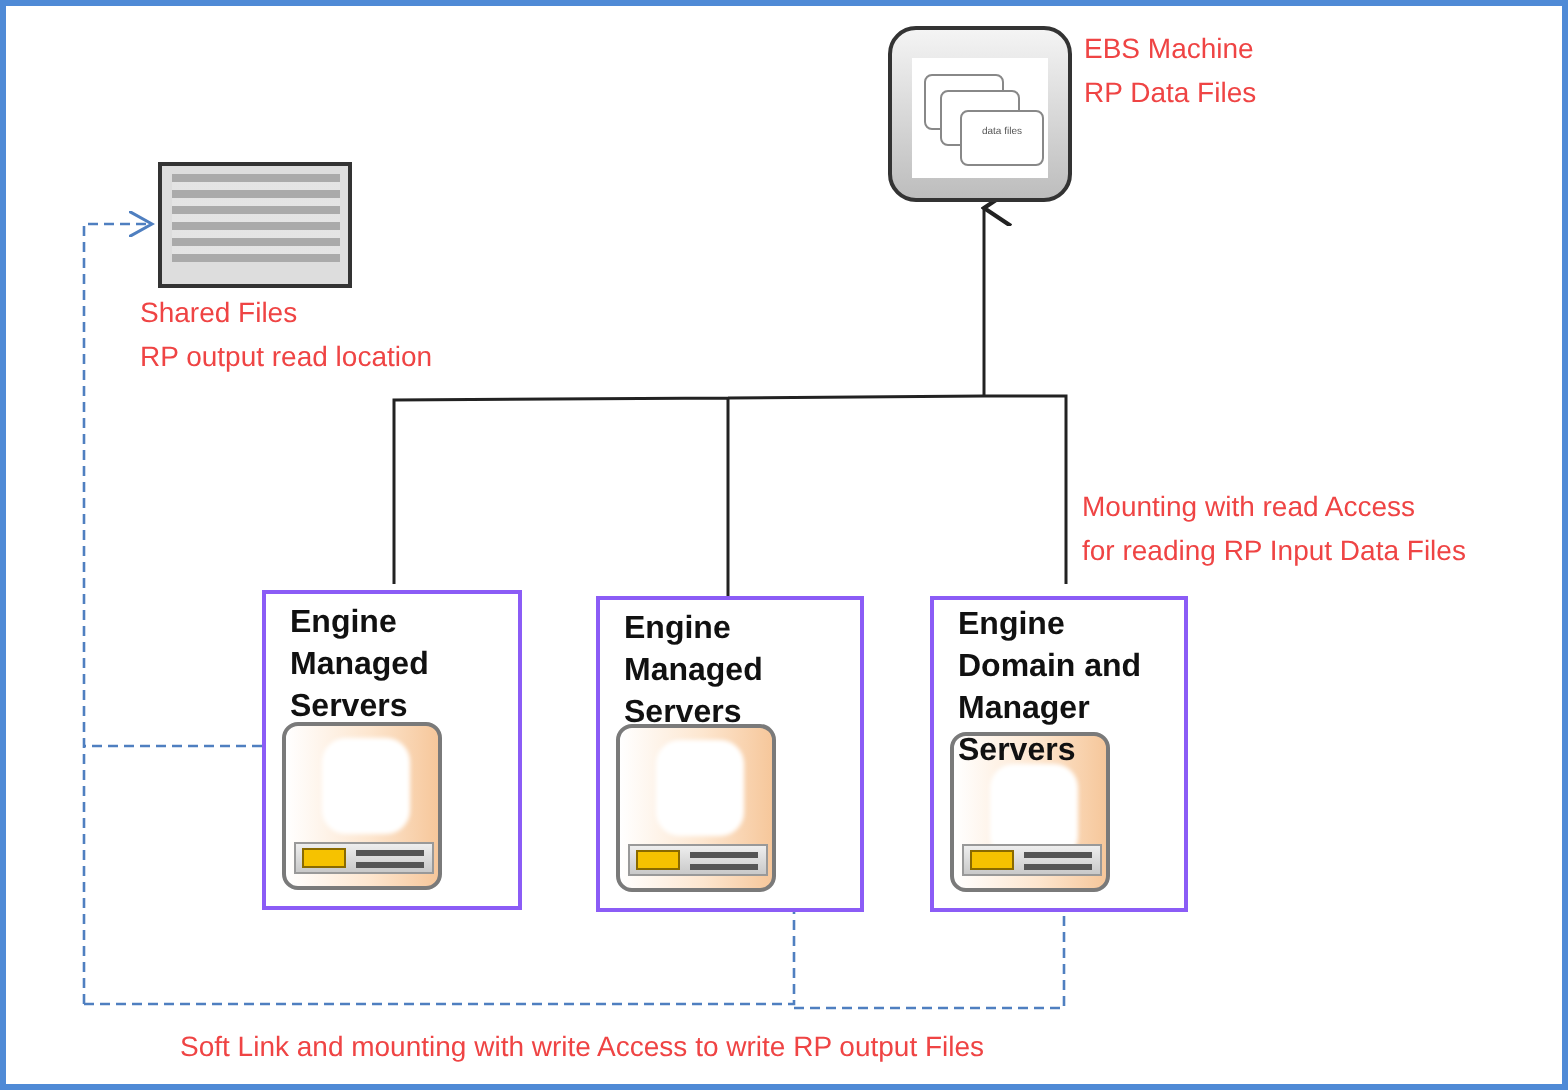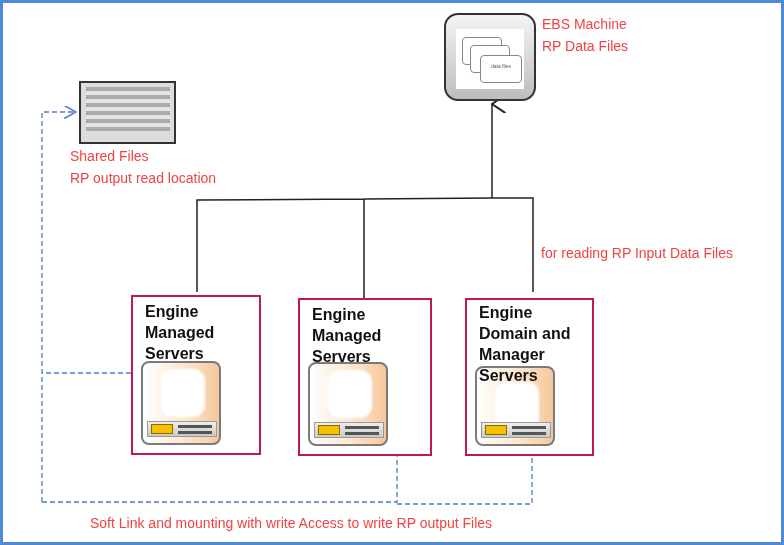--- a/index.html
+++ b/index.html
@@ -1,19 +1,19 @@
 <!DOCTYPE html>
 <html><head>
 <meta charset="utf-8">
 <style>
   html,body{margin:0;padding:0;background:#fff;}
   body{width:784px;height:545px;position:relative;overflow:hidden;font-family:"Liberation Sans",sans-serif;}
   .frame{position:absolute;left:0;top:0;width:778px;height:539px;border:3px solid #4f8ad6;box-sizing:content-box;}
   .lbl{position:absolute;font-family:"Liberation Sans",sans-serif;font-size:14px;color:#ef4444;line-height:22px;white-space:nowrap;}
-  .box{position:absolute;background:#fff;border:2px solid #be185d;box-sizing:border-box;}
+  .box{position:absolute;background:#fff;border:2px solid #8b5cf6;box-sizing:border-box;}
   .box-title{position:absolute;left:12px;top:4px;font-family:"Liberation Sans",sans-serif;font-weight:bold;font-size:16px;line-height:21px;color:#111;z-index:3;}
   .srv{position:absolute;left:8px;bottom:8px;width:80px;height:84px;border:2px solid #7a7a7a;border-radius:8px;
        background:linear-gradient(90deg,#fff 0%,#fde6cf 55%,#f6c79b 100%);overflow:hidden;box-sizing:border-box;}
   .cloud{position:absolute;left:18px;top:6px;width:44px;height:48px;background:#fff;border-radius:12px;filter:blur(1px);}
   .rack{position:absolute;left:4px;bottom:6px;width:70px;height:16px;background:linear-gradient(#eee,#c9c9c9);border:1px solid #999;box-sizing:border-box;}
   .rack .y{position:absolute;left:3px;top:2px;width:22px;height:10px;background:#f6c200;border:1px solid #8a6a00;box-sizing:border-box;}
   .rack .s{position:absolute;height:3px;background:#555;}
   svg.lines{position:absolute;left:0;top:0;}
 </style>
 </head>
@@ -52,20 +52,21 @@
 
 <div style="position:absolute;left:79px;top:81px;width:97px;height:63px;border:2px solid #333;background:#ddd;box-sizing:border-box;">
   <div style="position:absolute;left:5px;top:4px;width:84px;height:44px;background:repeating-linear-gradient(180deg,#999 0 4px,#e6e6e6 4px 8px);opacity:.75;"></div>
 </div>
 <div class="lbl" style="left:70px;top:145px;">
   <div>Shared Files</div>
   <div>RP output read location</div>
 </div>
 
 <div class="lbl" style="left:541px;top:242px;">
+  <div>Mounting with read Access</div>
   <div>for reading RP Input Data Files</div>
 </div>
 
 <div class="box" style="left:131px;top:295px;width:130px;height:160px;">
   <div class="box-title">
     <div>Engine</div>
       <div>Managed</div>
       <div>Servers</div>
   </div>
   <div class="srv">

